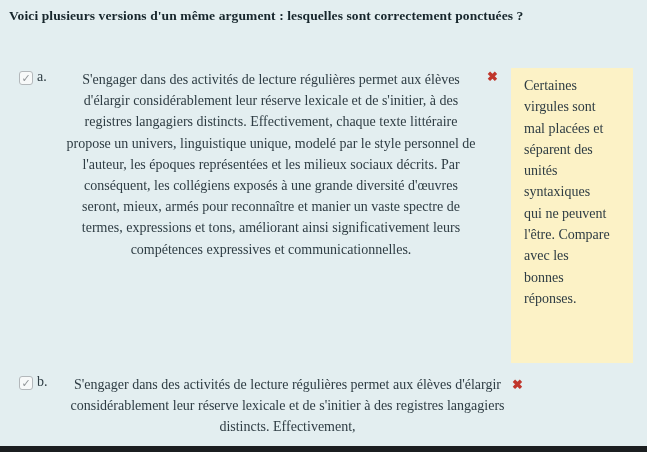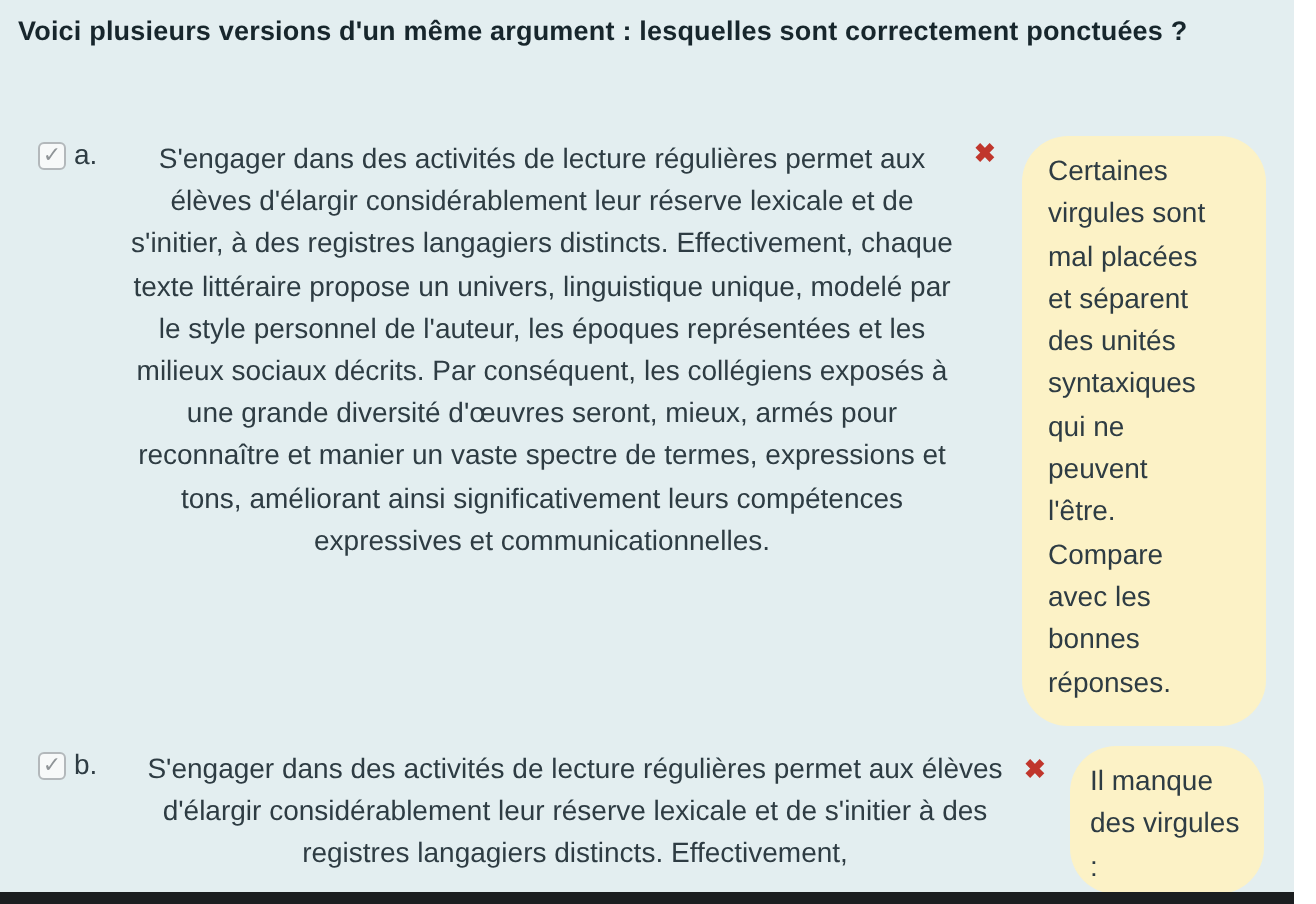--- a/index.html
+++ b/index.html
@@ -12,20 +12,21 @@
     overflow: hidden;
     font-family: "Liberation Sans", sans-serif;
   }
   .panel {
     position: absolute;
     left: 0; top: 0;
     width: 647px;
     height: 452px;
     background: var(--bg, #e3eef0);
     overflow: hidden;
+    font-family: Liberation Serif, serif;
   }
   .question-title {
     position: absolute;
     left: 9px; top: 6px;
     width: 600px;
     font-size: 13.5px;
     font-weight: 700;
     line-height: 19.5px;
     color: var(--title, #17262c);
     letter-spacing: 0.1px;
@@ -60,21 +61,20 @@
     font-weight: 700;
     color: var(--red, #c0362c);
     line-height: 14px;
   }
   .feedback {
     position: absolute;
     background: var(--fb, #fcf2c6);
     font-size: 14px;
     line-height: 21.3px;
     color: var(--text, #2e3c43);
-    border-radius: 23px;
   }
   .feedback-a {
     left: 511px; top: 68px;
     width: 122px; height: 295px;
     padding: 7px 23px 7px 13px;
   }
   .feedback-b {
     left: 535px; top: 373px;
     width: 97px; height: 74px;
     padding: 7px 10px 7px 10px;
@@ -99,17 +99,16 @@
     <div class="checkbox" style="left:19px; top:71px;"><span>✓</span></div>
     <div class="opt-letter" style="left:37px; top:69px;">a.</div>
     <div class="opt-text opt-text-a">S'engager dans des activités de lecture régulières permet aux élèves d'élargir considérablement leur réserve lexicale et de s'initier, à des registres langagiers distincts. Effectivement, chaque texte littéraire propose un univers, linguistique unique, modelé par le style personnel de l'auteur, les époques représentées et les milieux sociaux décrits. Par conséquent, les collégiens exposés à une grande diversité d'œuvres seront, mieux, armés pour reconnaître et manier un vaste spectre de termes, expressions et tons, améliorant ainsi significativement leurs compétences expressives et communicationnelles.</div>
     <div class="x-icon" style="left:487px; top:70px;">✖</div>
     <div class="feedback feedback-a">Certaines virgules sont mal placées et séparent des unités syntaxiques qui ne peuvent l'être. Compare avec les bonnes réponses.</div>
 
     <div class="checkbox" style="left:19px; top:376px;"><span>✓</span></div>
     <div class="opt-letter" style="left:37px; top:374px;">b.</div>
     <div class="opt-text opt-text-b">S'engager dans des activités de lecture régulières permet aux élèves d'élargir considérablement leur réserve lexicale et de s'initier à des registres langagiers distincts. Effectivement,</div>
     <div class="x-icon" style="left:512px; top:378px;">✖</div>
-    <div class="feedback feedback-b">Il manque des virgules :</div>
 
     <div class="bottom-bar"></div>
   </div>
 </div>
 
 </body></html>

